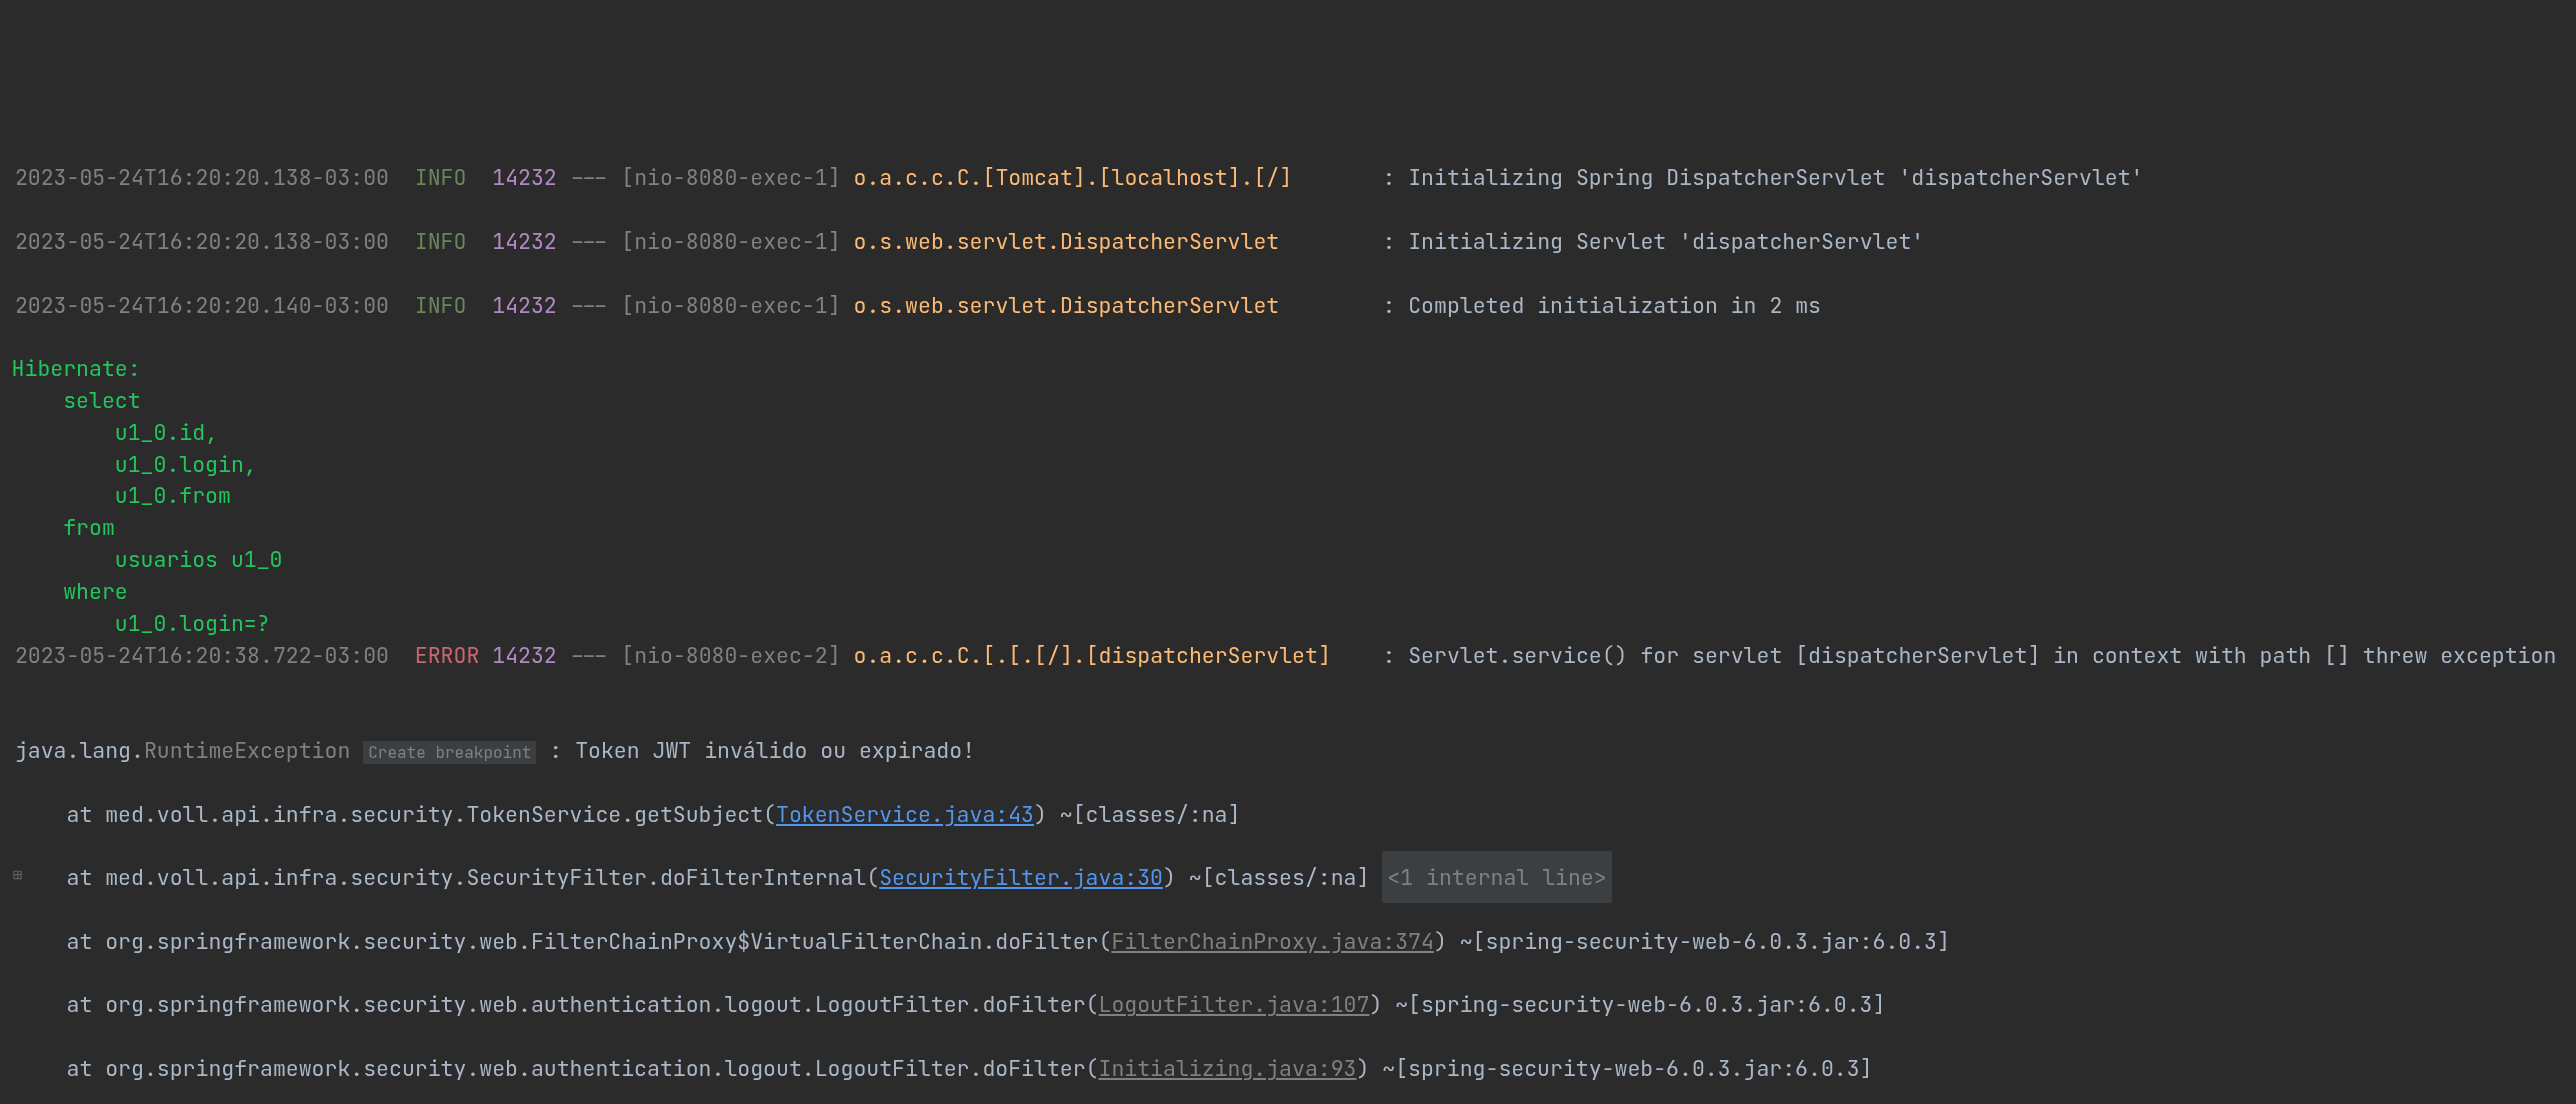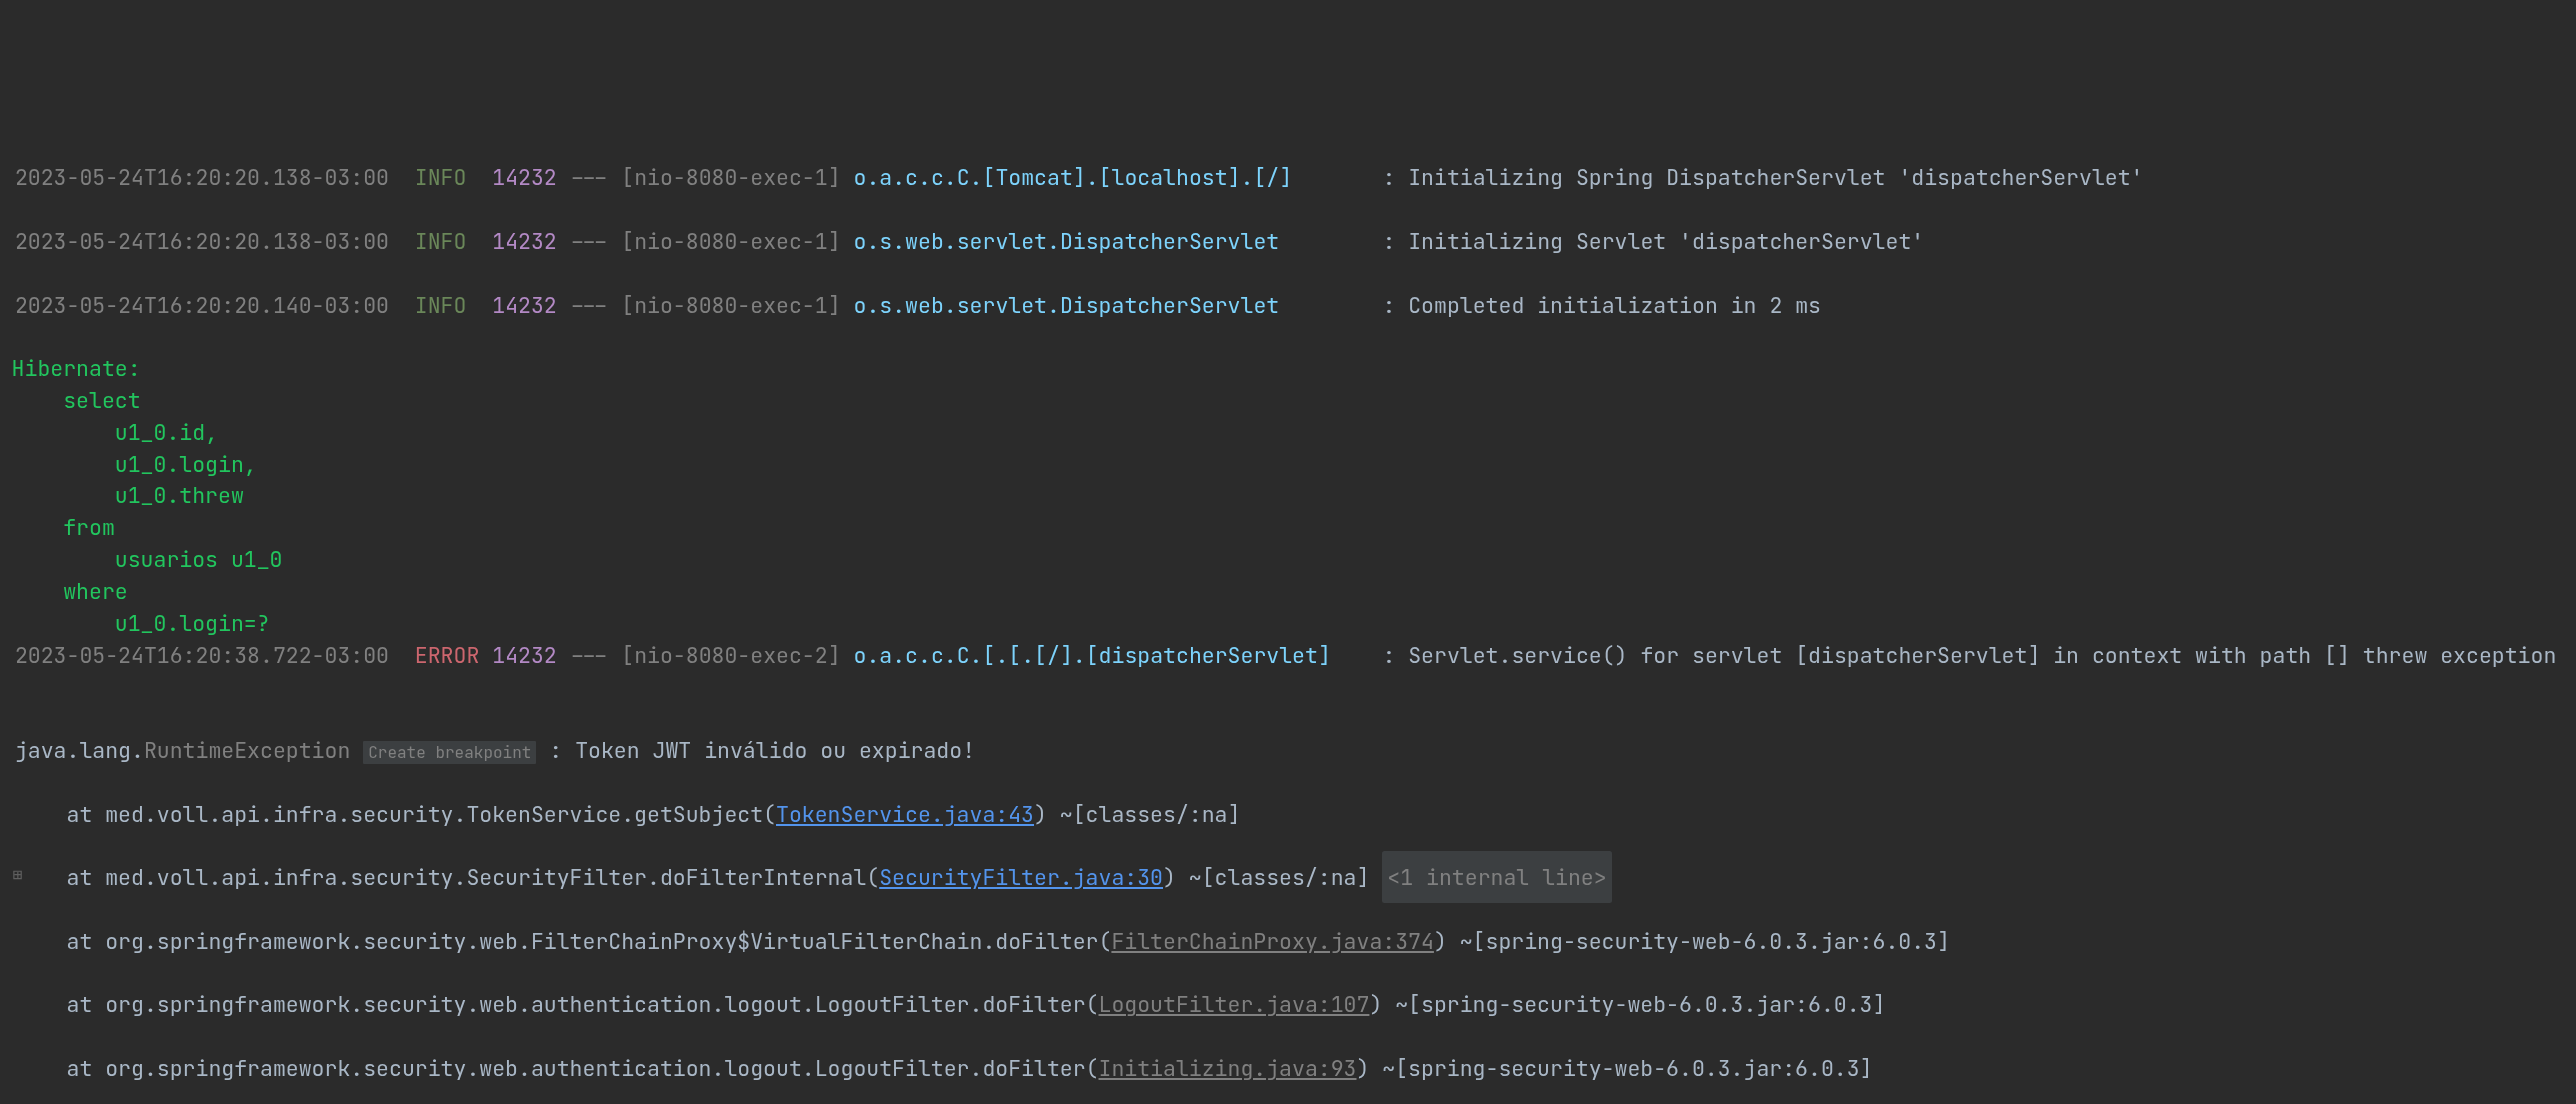--- a/index.html
+++ b/index.html
@@ -15,21 +15,21 @@
   }
   .log-pane {
     padding: 3.3px 0 8.3px 11.6px;
   }
   .ts { color: #808080; }
   .info { color: #6a8759; }
   .error { color: #cc666e; }
   .pid { color: #b389c5; }
   .dashes { color: #808080; }
   .thread { color: #808080; }
-  .logger { color: #7dd3fc; }
+  .logger { color: #fdba74; }
   .msg { color: #a9b7c6; }
   .link { color: #5394ec; text-decoration: underline; cursor: pointer; }
   .filelink { color: #808080; text-decoration: underline; cursor: pointer; text-align: center; }
   .badge {
     background: #3c3f41;
     color: #808080;
     padding: 12px 5px;
     border-radius: 2.5px;
   }
   .breakpoint-badge {
@@ -58,21 +58,21 @@
 
 
 
 <div class="log-pane" id="log-root"><span class="line"><span class="ts">2023-05-24T16:20:20.138-03:00</span>  <span class="info">INFO </span> <span class="pid">14232</span><span class="dashes"> --- </span><span class="thread">[nio-8080-exec-1]</span> <span class="logger">o.a.c.c.C.[Tomcat].[localhost].[/]      </span><span class="msg"> : Initializing Spring DispatcherServlet 'dispatcherServlet'</span></span>
 <span class="line"><span class="ts">2023-05-24T16:20:20.138-03:00</span>  <span class="info">INFO </span> <span class="pid">14232</span><span class="dashes"> --- </span><span class="thread">[nio-8080-exec-1]</span> <span class="logger">o.s.web.servlet.DispatcherServlet       </span><span class="msg"> : Initializing Servlet 'dispatcherServlet'</span></span>
 <span class="line"><span class="ts">2023-05-24T16:20:20.140-03:00</span>  <span class="info">INFO </span> <span class="pid">14232</span><span class="dashes"> --- </span><span class="thread">[nio-8080-exec-1]</span> <span class="logger">o.s.web.servlet.DispatcherServlet       </span><span class="msg"> : Completed initialization in 2 ms</span></span>
 <span class="sql">Hibernate:</span>
 <span class="sql">    select</span>
 <span class="sql">        u1_0.id,</span>
 <span class="sql">        u1_0.login,</span>
-<span class="sql">        u1_0.threw</span>
+<span class="sql">        u1_0.from</span>
 <span class="sql">    from</span>
 <span class="sql">        usuarios u1_0</span>
 <span class="sql">    where</span>
 <span class="sql">        u1_0.login=?</span>
 <span class="line"><span class="ts">2023-05-24T16:20:38.722-03:00</span>  <span class="error">ERROR</span> <span class="pid">14232</span><span class="dashes"> --- </span><span class="thread">[nio-8080-exec-2]</span> <span class="logger">o.a.c.c.C.[.[.[/].[dispatcherServlet]   </span><span class="msg"> : Servlet.service() for servlet [dispatcherServlet] in context with path [] threw exception</span></span>
 
 <span class="line"><span class="msg">java.lang.</span><span class="exc-cls">RuntimeException</span> <span class="breakpoint-badge">Create breakpoint</span> <span class="msg">: Token JWT inválido ou expirado!</span></span>
 <span class="line"><span class="msg">    at med.voll.api.infra.security.TokenService.getSubject(</span><span class="link">TokenService.java:43</span><span class="msg">) ~[classes/:na]</span></span>
 <span class="line"><span class="gutter-plus">⊞</span><span class="msg">    at med.voll.api.infra.security.SecurityFilter.doFilterInternal(</span><span class="link">SecurityFilter.java:30</span><span class="msg">) ~[classes/:na] </span><span class="badge">&lt;1 internal line&gt;</span></span>
 <span class="line"><span class="msg">    at org.springframework.security.web.FilterChainProxy$VirtualFilterChain.doFilter(</span><span class="filelink">FilterChainProxy.java:374</span><span class="msg">) ~[spring-security-web-6.0.3.jar:6.0.3]</span></span>

